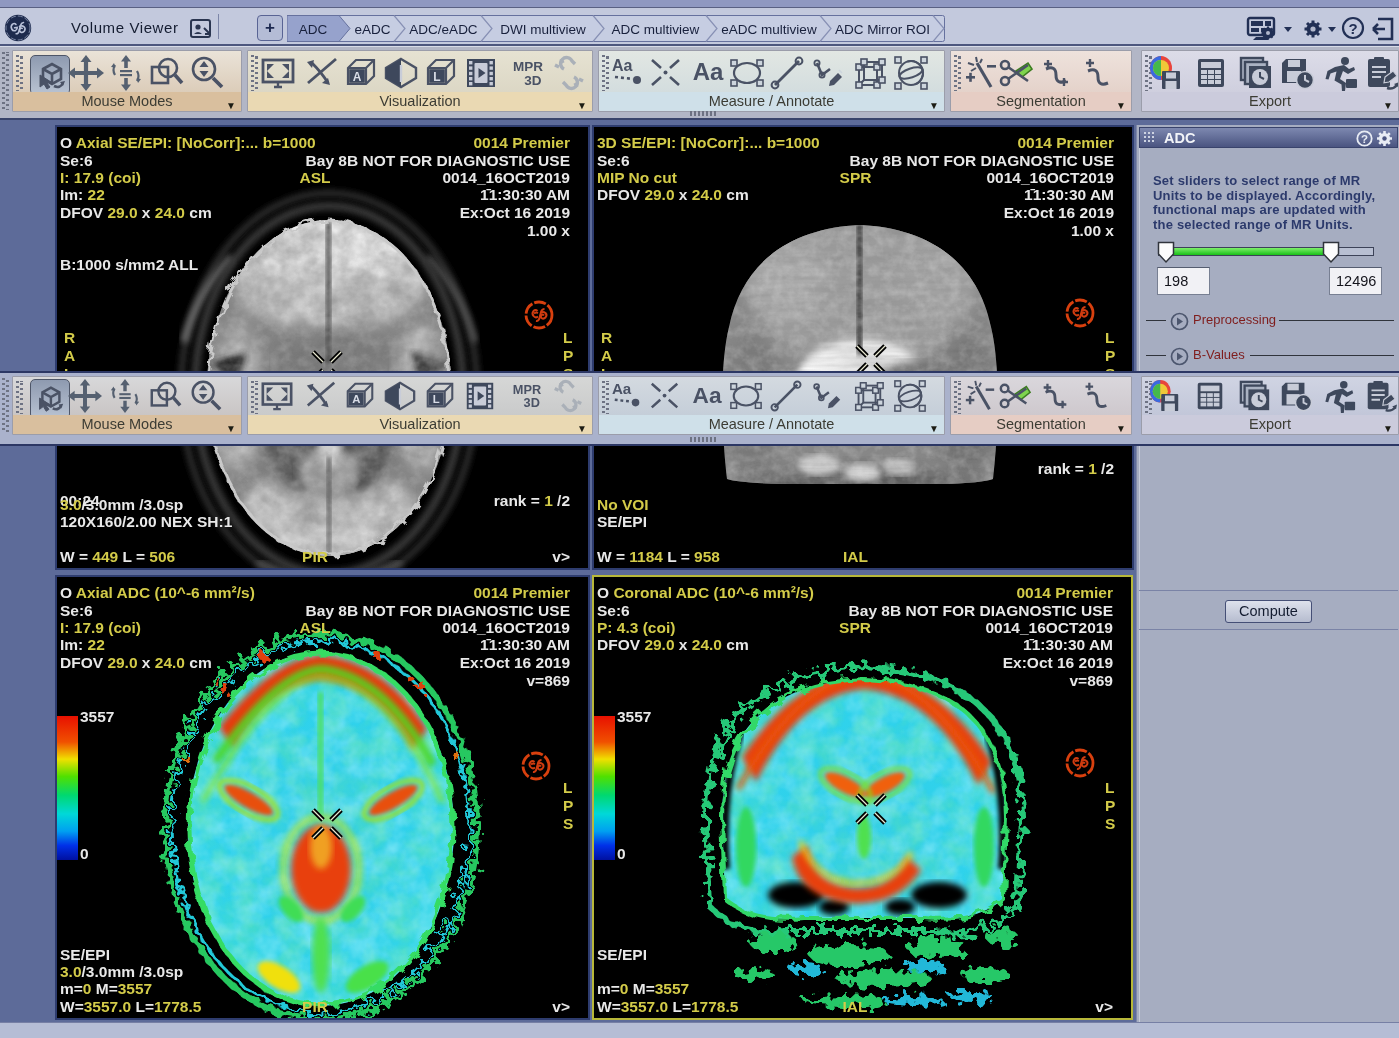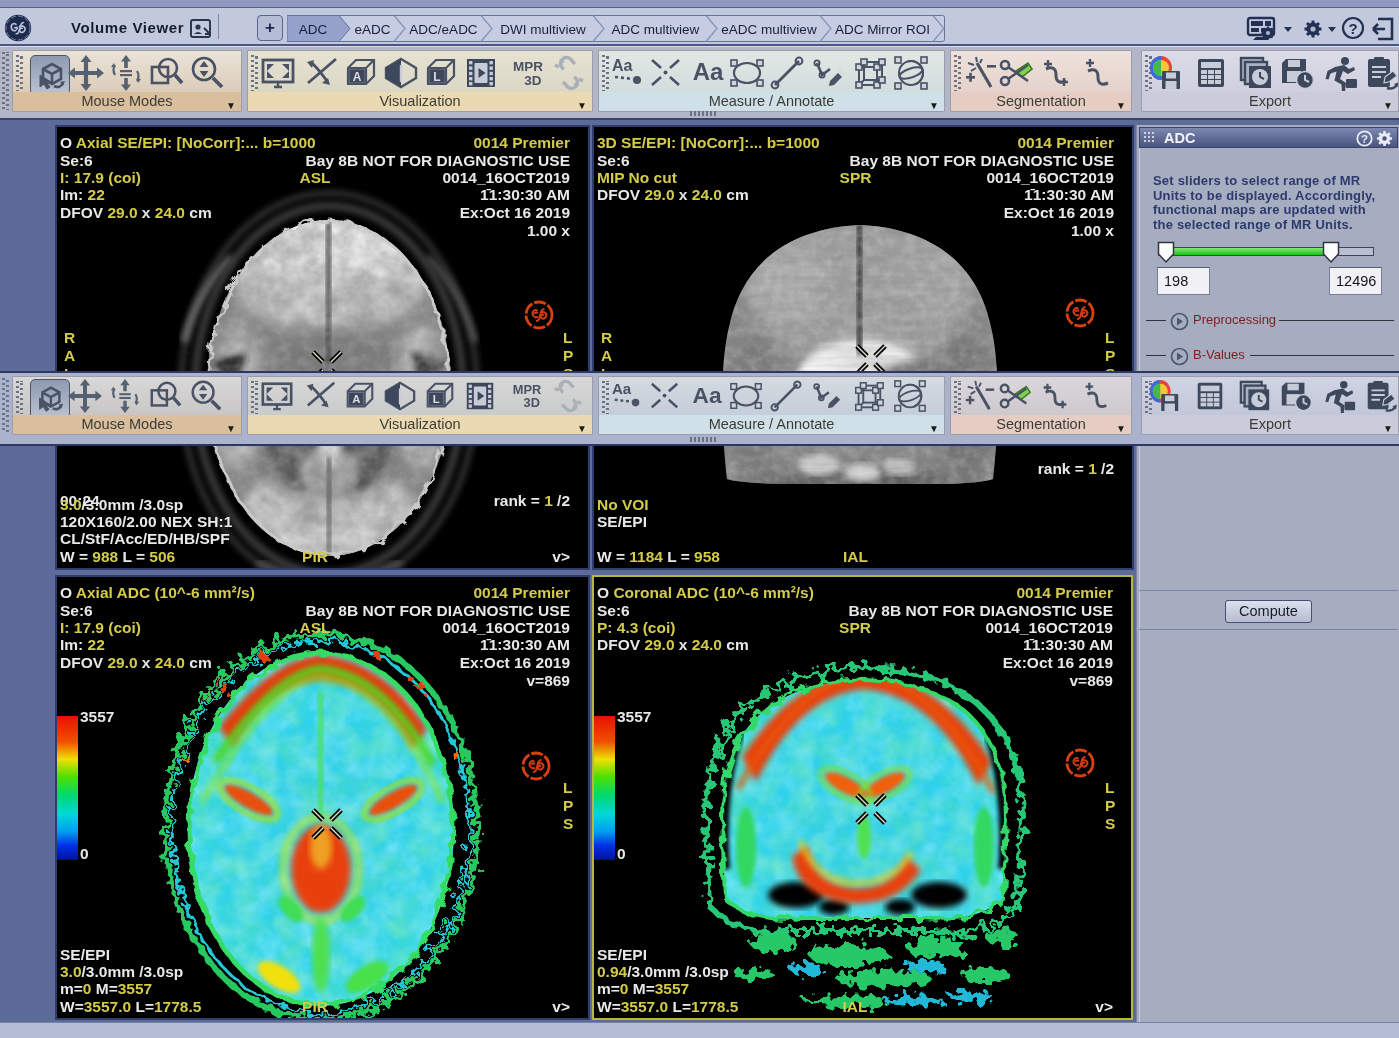--- a/index.html
+++ b/index.html
@@ -1,20 +1,20 @@
 <!DOCTYPE html>
 <html><head><meta charset="utf-8"><style>
 *{margin:0;padding:0;box-sizing:border-box}
 html,body{width:1399px;height:1038px;overflow:hidden;background:#5d6b99;font-family:"Liberation Sans",sans-serif}
 .abs{position:absolute}
 #stage{position:relative;width:1399px;height:1038px}
 
 #topstrip{left:0;top:0;width:1399px;height:8px;background:#8f98c1;border-bottom:1px solid #596083}
 #hdr{left:0;top:8px;width:1399px;height:38px;background:#c3c9dd;border-bottom:2px solid #4d577e}
-#title{left:71px;top:19px;font-weight:bold;font-size:15px;letter-spacing:0.6px;color:#141c30}
+#title{left:71px;top:19px;font-weight:normal;font-size:15px;letter-spacing:0.6px;color:#141c30}
 #hsep{left:218px;top:14px;width:1px;height:25px;background:#7d86a8}
 
 .tbar{left:0;width:1399px;background:#b2b6c6}
 .grp{position:absolute;border:1px solid #9b9daa;border-radius:1px;overflow:hidden}
 .grplbl{position:absolute;left:0;right:0;bottom:0;height:19px;font-size:14.5px;line-height:19px;text-align:center;color:#3c3c34}
 .grplbl .car{position:absolute;right:5px;top:4px;font-size:10px;color:#1c1c14}
 .grip{position:absolute;width:7px;background-image:repeating-linear-gradient(to bottom,#6d7283 0 2px,transparent 2px 5px),repeating-linear-gradient(to bottom,#6d7283 0 2px,transparent 2px 5px);background-size:3px 100%,3px 100%;background-position:0 0,4px 2px;background-repeat:repeat-y}
 .icn{position:absolute;top:3px}
 
 .vp{position:absolute;background:#000;overflow:hidden;border:2px solid #2e3c6e}
@@ -534,36 +534,36 @@
         <span class="r"><span class="wh">1̄1:30:30 AM</span></span>
       </div>
       <div class="vrow" style="top:77px">
         <span class="l"><span class="wh">DFOV </span><span class="yl">29.0</span><span class="wh"> x </span><span class="yl">24.0</span><span class="wh"> cm</span></span>
         <span class="r"><span class="wh">Ex:Oct 16 2019</span></span>
       </div>
       <div class="vrow" style="top:95px">
         <span class="r"><span class="wh">1.00 x</span></span>
       </div>
       <div class="vrow" style="top:112px"></div>
+      <div class="vrow" style="top:129px">
+        <span class="l"><span class="wh">B:1000 s/mm2 ALL</span></span>
+      </div>
       <div class="vrow" style="top:365px">
         <span class="l"><span class="wh">00:24</span></span>
         <span class="r"><span class="wh">rank = </span><span class="yl">1</span><span class="wh"> /2</span></span>
       </div>
       <div class="vrow" style="top:369px">
         <span class="l"><span class="yl">3.0</span><span class="wh">/3.0mm /3.0sp</span></span>
       </div>
       <div class="vrow" style="top:386px">
         <span class="l"><span class="wh">120X160/2.00 NEX SH:1</span></span>
       </div>
-      <div class="vrow" style="top:403px">
-        <span class="l"><span class="wh">CL/StF/Acc/ED/HB/SPF</span></span>
-      </div>
       <div class="vrow" style="top:421px">
         <span class="c"><span class="yl">PIR</span></span>
-        <span class="l"><span class="wh">W = </span><span class="yl">988</span><span class="wh"> L = </span><span class="yl">506</span></span>
+        <span class="l"><span class="wh">W = </span><span class="yl">449</span><span class="wh"> L = </span><span class="yl">506</span></span>
         <span class="r"><span class="wh">v&gt;</span></span>
       </div>
     </div>
     <div class="vp" style="left:592px;top:125px;width:542px;height:445px;border-color:#2e3c6e">
       <svg class="abs" style="left:0;top:0" width="541" height="445" viewBox="0 0 541 445">
 <defs>
 <filter id="b2">
             <feGaussianBlur stdDeviation="2"></feGaussianBlur>
           </filter>
 <filter id="b3">
@@ -1046,23 +1046,20 @@
         <span class="r"><span class="wh">1̄1:30:30 AM</span></span>
       </div>
       <div class="vrow" style="top:77px">
         <span class="r"><span class="wh">Ex:Oct 16 2019</span></span>
       </div>
       <div class="vrow" style="top:95px">
         <span class="r"><span class="wh">v=869</span></span>
       </div>
       <div class="vrow" style="top:369px">
         <span class="l"><span class="wh">SE/EPI</span></span>
-      </div>
-      <div class="vrow" style="top:386px">
-        <span class="l"><span class="yl">0.94</span><span class="wh">/3.0mm /3.0sp</span></span>
       </div>
       <div class="vrow" style="top:403px">
         <span class="l"><span class="wh">m=</span><span class="yl">0</span><span class="wh"> M=</span><span class="yl">3557</span></span>
       </div>
       <div class="vrow" style="top:421px">
         <span class="c"><span class="yl">IAL</span></span>
         <span class="l"><span class="wh">W=</span><span class="yl">3557.0</span><span class="wh"> L=</span><span class="yl">1778.5</span></span>
         <span class="r"><span class="wh">v&gt;</span></span>
       </div>
     </div>

